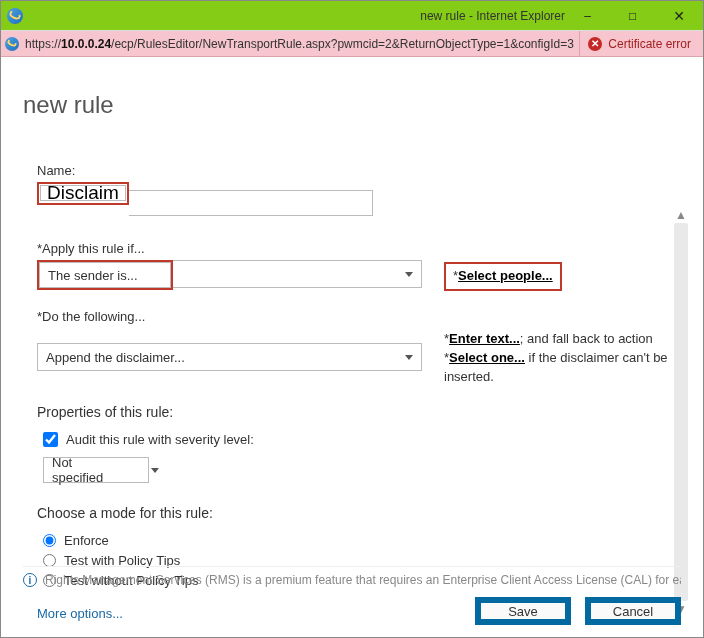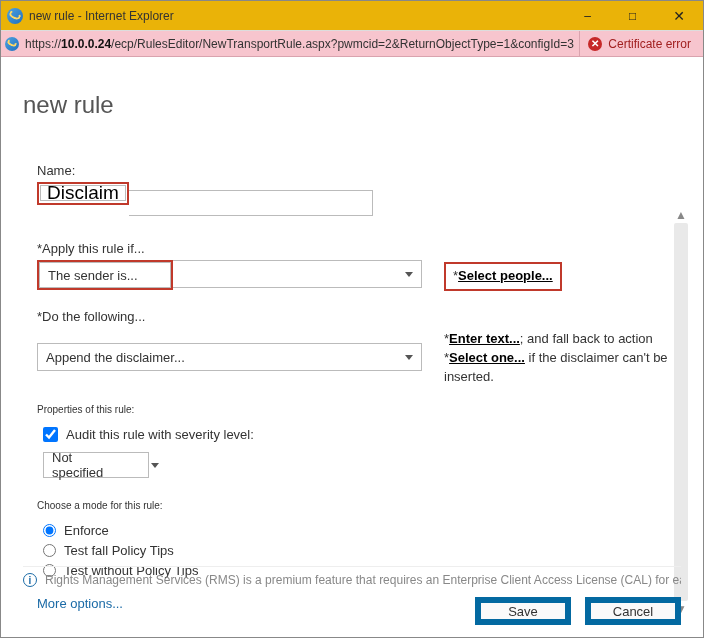--- a/index.html
+++ b/index.html
@@ -10,25 +10,26 @@
     width: 704px;
     height: 638px;
     background: #fff;
     overflow: hidden;
     position: relative;
     border: 1px solid #888;
   }
   
   .titlebar {
     height: 30px;
-    background: #eab308;
+    background: #84cc16;
     display: flex;
     align-items: center;
     padding-left: 6px;
     border-bottom: 1px solid #ddd;
+    text-align: right;
   }
   .ie-icon {
     width: 16px; height: 16px;
     border-radius: 50%;
     background: linear-gradient(135deg,#4fa3e0,#1e6fbf);
     position: relative;
     margin-right: 6px;
   }
   .ie-icon::after {
     content:"";
@@ -122,21 +123,21 @@
   .aside {
     margin-left: 22px;
     font-size:13px;
     line-height:1.45;
     max-width:230px;
     padding-top:2px;
   }
   .link { color:#000000; text-decoration:underline; font-weight:600; cursor:pointer; }
   .ast { color:#333; }
 
-  .section-hdr { font-size:10px; color:#333; margin:16px 0 12px 0; }
+  .section-hdr { font-size:14px; color:#333; margin:16px 0 12px 0; }
 
   .checkbox-row { display:flex; align-items:center; margin-bottom:10px; margin-left:6px;}
   .checkbox-row input { margin-right:8px; width:15px;height:15px;}
   .small-select {
     width:106px; height:26px;
     border:1px solid #bbb;
     background:#fff;
     display:flex; align-items:center;
     padding:0 8px;
     margin-left:6px;
@@ -308,21 +309,21 @@
     </div>
 
     <div class="section-hdr" style="margin-top:22px">Choose a mode for this rule:</div>
     <div class="radio-group">
       <label class="radio-row">
         <input type="radio" name="mode" checked="" style="">
         <span>Enforce</span>
       </label>
       <label class="radio-row">
         <input type="radio" name="mode" style="">
-        <span>Test fall Policy Tips</span>
+        <span>Test with Policy Tips</span>
       </label>
       <label class="radio-row">
         <input type="radio" name="mode" style="">
         <span>Test without Policy Tips</span>
       </label>
     </div>
 
     <div class="more-opts">More options...</div>
   </div>
 

